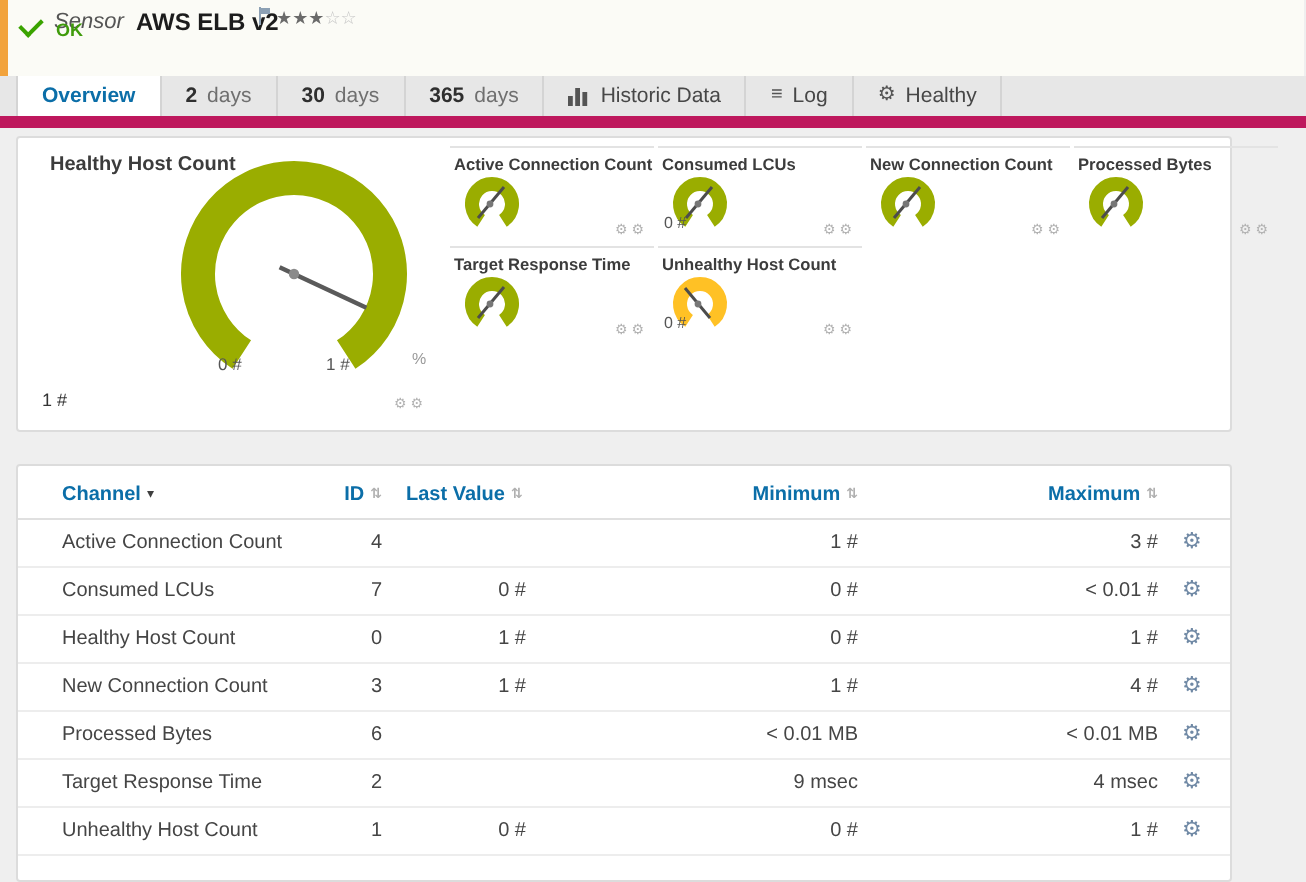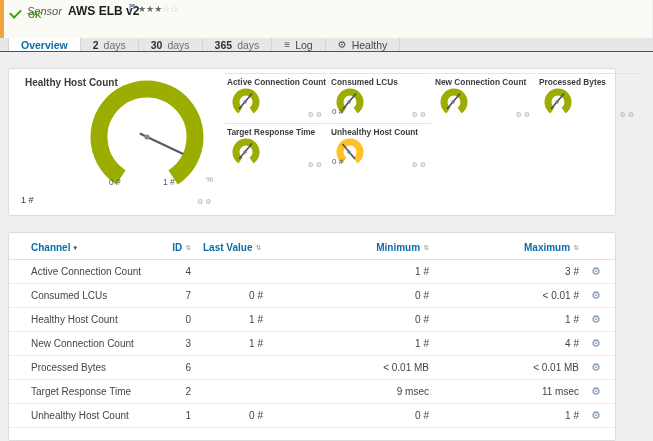--- a/index.html
+++ b/index.html
@@ -12,22 +12,22 @@
   .check{position:absolute;left:10px;top:9px;width:9px;height:5px;
          border-left:2px solid #3aa300;border-bottom:2px solid #3aa300;transform:rotate(-45deg);}
   .sensor-type{position:absolute;left:27px;top:5px;font-style:italic;font-size:11px;color:#555;}
   .sensor-title{position:absolute;left:68px;top:4px;font-size:12px;font-weight:bold;color:#1c1c1c;}
   .flagsvg{position:absolute;left:128px;top:3px;}
   .stars{position:absolute;left:138px;top:4px;font-size:9px;cursor:pointer;white-space:nowrap;}
   .sf{color:#6a6a6a;} .se{color:#c6c6c6;}
   .status-ok{position:absolute;left:28px;top:10px;font-size:9px;font-weight:bold;color:#3f9b0b;}
 
   
-  .tabs{position:absolute;top:38px;left:0;width:653px;height:14px;background:#e7e7e7;
-        border-bottom:1px solid #be185d;display:flex;align-items:stretch;
+  .tabs{position:absolute;top:38px;left:0;width:653px;height:26px;background:#e7e7e7;
+        border-bottom:6px solid #be185d;display:flex;align-items:stretch;
         padding-left:8px;box-sizing:border-box;}
   .tab{display:flex;align-items:center;gap:5px;padding:0 12px;font-size:10.5px;color:#474747;
        border-right:1px solid #d4d4d4;cursor:pointer;white-space:nowrap;}
   .tab:first-child{border-left:1px solid #d4d4d4;}
   .tab.active{background:#ffffff;color:#0b6ea8;font-weight:bold;}
   .tab .num{font-weight:bold;color:#2f2f2f;}
   .tab .unit{color:#6f6f6f;text-align:center;}
   .gicon{font-size:10px;color:#545454;line-height:1;}
 
   
@@ -96,20 +96,28 @@
     </div>
     <div class="tab">
       <span class="num">30</span>
       <span class="unit">days</span>
     </div>
     <div class="tab">
       <span class="num">365</span>
       <span class="unit">days</span>
     </div>
     <div class="tab">
+      <svg width="11" height="10" viewBox="0 0 11 10">
+        <rect x="0" y="5" width="2.4" height="5" fill="#545454"></rect>
+        <rect x="3.6" y="1" width="2.4" height="9" fill="#545454"></rect>
+        <rect x="7.2" y="3" width="2.4" height="7" fill="#545454"></rect>
+      </svg>
+      <span>Historic Data</span>
+    </div>
+    <div class="tab">
       <span class="gicon">≡</span>
       <span>Log</span>
     </div>
     <div class="tab">
       <span class="gicon">⚙</span>
       <span>Healthy</span>
     </div>
   </div>
 
   <div class="panel gaugepanel">
@@ -254,21 +262,21 @@
           <td class="num"></td>
           <td class="num">&lt; 0.01 MB</td>
           <td class="num">&lt; 0.01 MB</td>
           <td class="gear"><span class="gearico">⚙</span></td>
         </tr>
         <tr>
           <td class="ch">Target Response Time</td>
           <td class="num">2</td>
           <td class="num"></td>
           <td class="num">9 msec</td>
-          <td class="num">11 msec</td>
+          <td class="num">4 msec</td>
           <td class="gear"><span class="gearico">⚙</span></td>
         </tr>
         <tr>
           <td class="ch">Unhealthy Host Count</td>
           <td class="num">1</td>
           <td class="num">0 #</td>
           <td class="num">0 #</td>
           <td class="num">1 #</td>
           <td class="gear"><span class="gearico">⚙</span></td>
         </tr>

